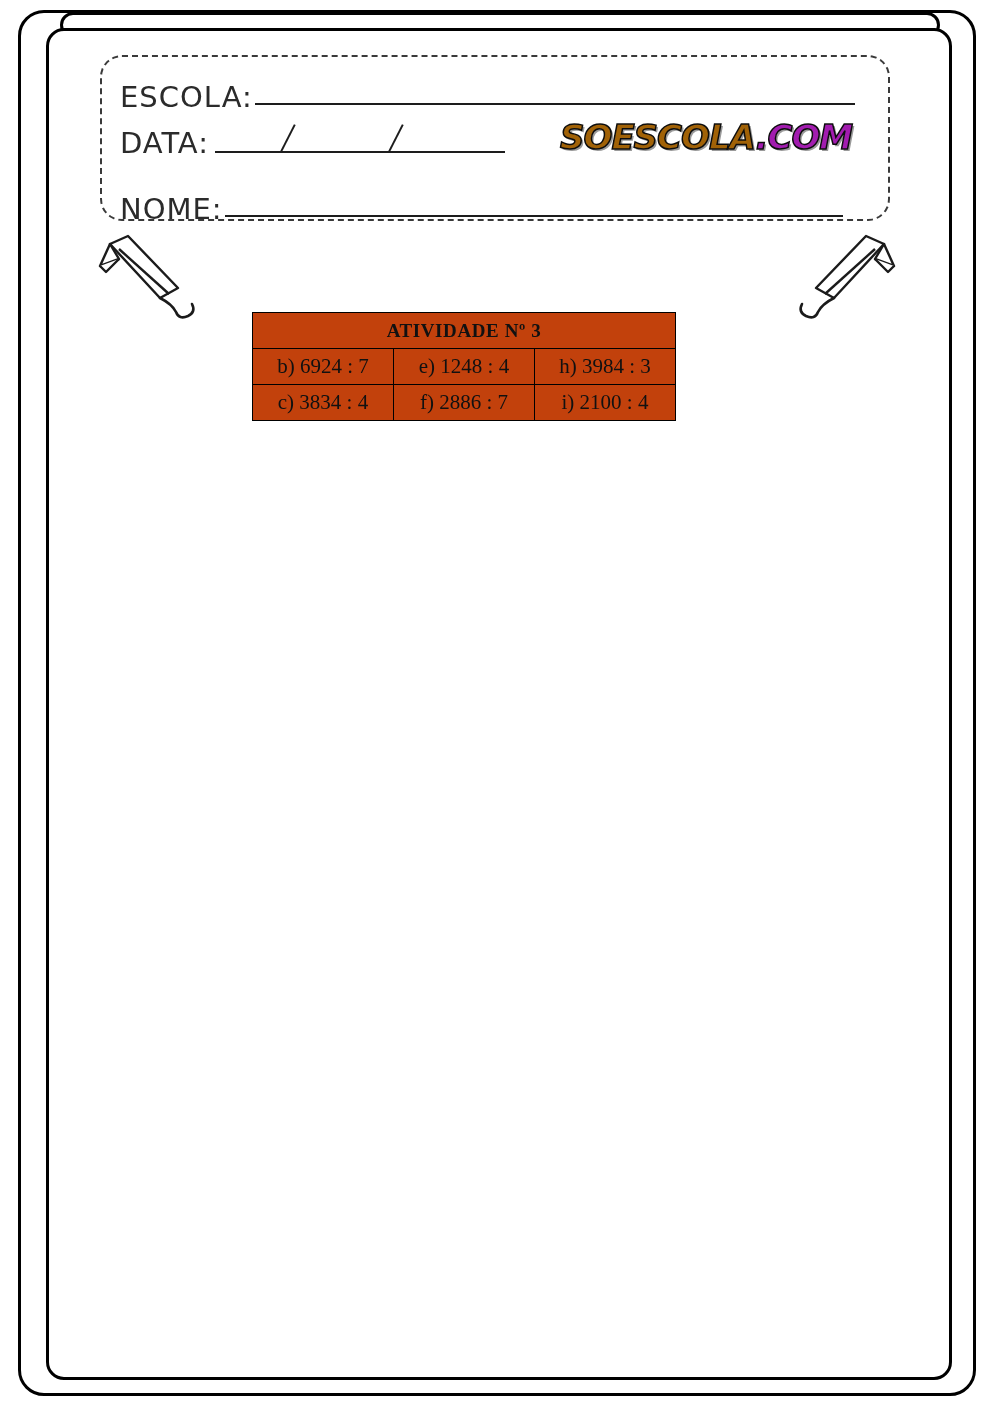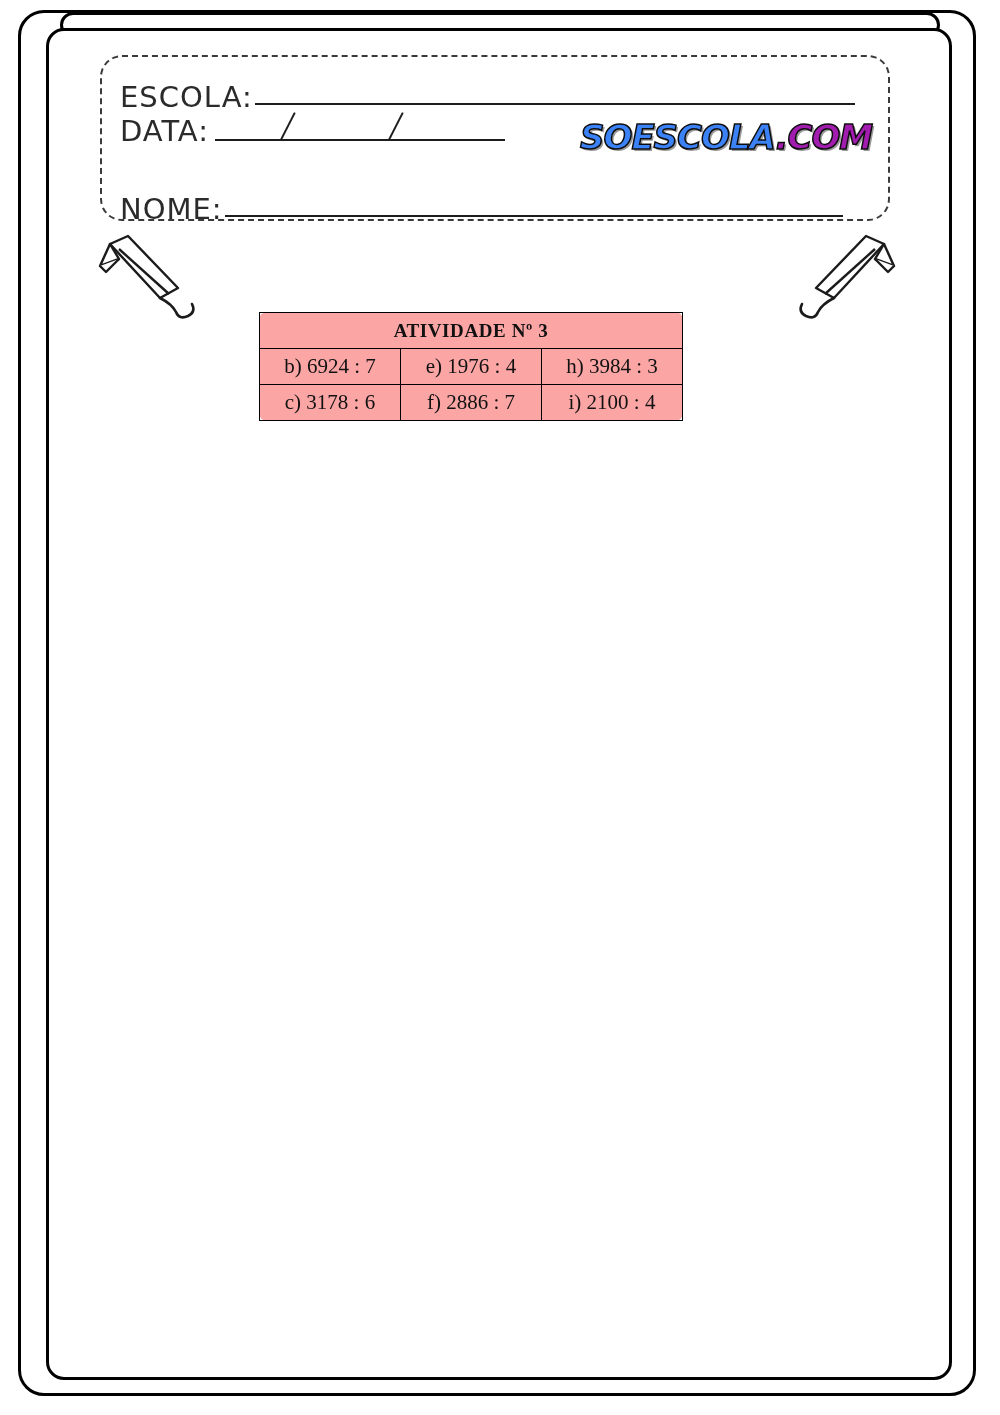--- a/index.html
+++ b/index.html
@@ -86,21 +86,21 @@
     color: #2b2b2b;
     white-space: nowrap;
   }
   .hdr-line {
     height: 0;
     border-top: 2px solid #1d1d1d;
     margin-left: 2px;
     margin-top: 14px;
   }
   .row-escola { top: 18px; }
-  .row-data   { top: 52px; }
+  .row-data   { top: 64px; }
   .row-nome   { top: 118px; margin-top: 12px; }
 
   .row-escola .hdr-line { width: 600px; }
   .row-nome   .hdr-line { width: 618px; }
 
   .date-line-wrap {
     position: relative;
     width: 290px;
     height: 44px;
     margin-left: 6px;
@@ -130,48 +130,46 @@
     left: 560px;
     top: 117px;
     font-family: "DejaVu Sans", sans-serif;
     font-size: 34px;
     font-weight: bold;
     font-style: italic;
     letter-spacing: -1px;
     white-space: nowrap;
   }
   .logo .so-blue {
-    color: #3b82f6;
+    color: #a16207;
     -webkit-text-stroke: 1.5px #0d0d0d;
     text-shadow: 2px 2px 0 #9a9a9a;
-    margin-left: 20px;
   }
   .logo .so-white {
     color: #a21caf;
     -webkit-text-stroke: 1.5px #0d0d0d;
     text-shadow: 2px 2px 0 #9a9a9a;
   }
 
   
   .pencil {
     position: absolute;
     width: 120px;
     height: 90px;
   }
   .pencil-left  { left: 92px;  top: 232px; }
   .pencil-right { left: 782px; top: 232px; }
 
   
   .activity-table {
     position: absolute;
-    left: 259px;
+    left: 252px;
     top: 312px;
     border-collapse: collapse;
-    background: #fca5a5;
-    border-radius: 8px;
+    background: #c2410c;
   }
   .activity-table td, .activity-table th {
     border: 1px solid #000;
     font-family: "Liberation Serif", serif;
     font-size: 21px;
     color: #111;
     text-align: center;
     padding: 5px 14px;
     height: 25px;
   }
@@ -240,22 +238,22 @@
 
 <table class="activity-table">
   <thead>
     <tr>
       <th colspan="3">ATIVIDADE Nº 3</th>
     </tr>
   </thead>
   <tbody>
     <tr>
       <td>b) 6924 : 7</td>
-      <td>e) 1976 : 4</td>
+      <td>e) 1248 : 4</td>
       <td>h) 3984 : 3</td>
     </tr>
     <tr>
-      <td>c) 3178 : 6</td>
+      <td>c) 3834 : 4</td>
       <td>f) 2886 : 7</td>
       <td>i) 2100 : 4</td>
     </tr>
   </tbody>
 </table>
 
 </body></html>

